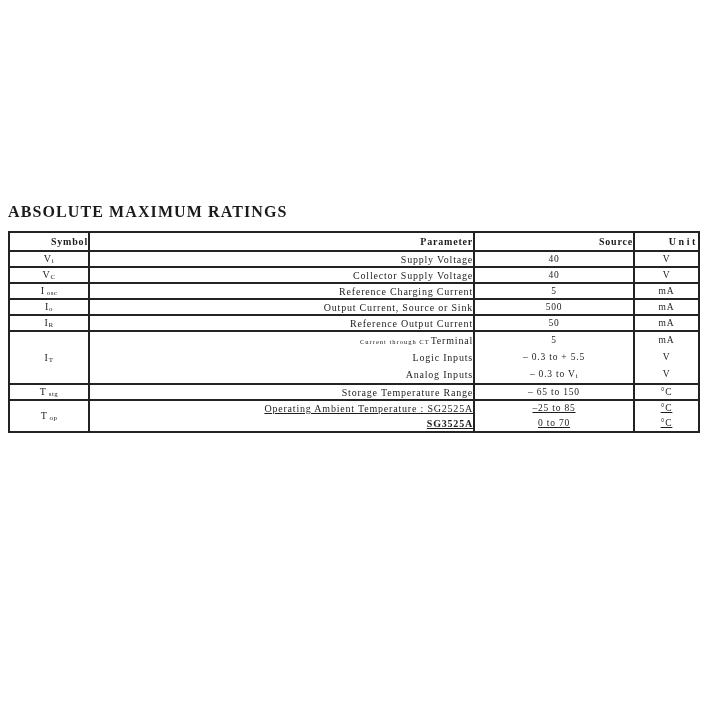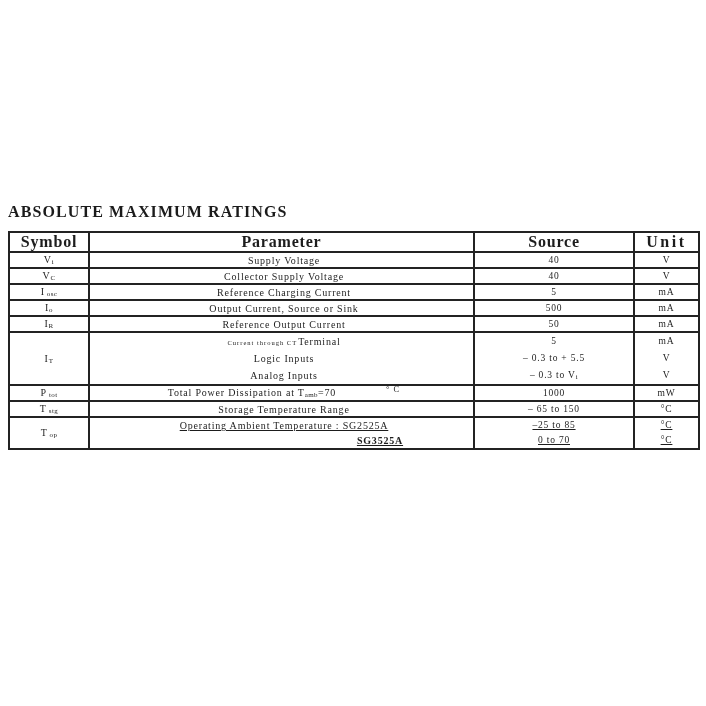--- a/index.html
+++ b/index.html
@@ -21,33 +21,33 @@
     position:absolute; left:8px; top:231px;
     width:690px; border-collapse:collapse; table-layout:fixed;
     background:#fff;
   }
   .amr td, .amr th {
     border:2px solid #232323;
     font-size:10px; letter-spacing:0.8px;
     text-align:center; vertical-align:middle;
     padding:0; overflow:hidden; white-space:nowrap;
   }
-  .amr th { font-weight:bold; font-size:16px; }
+  .amr th { font-weight:bold; font-size:10px;text-align:right; }
   .col-sym  { width:80px; }
   .col-par  { width:385px; }
   .col-val  { width:160px; }
   .col-unit { width:65px; }
   th.h-unit { letter-spacing:2.6px; }
 
   tr.rh { height:19px; }
   tr.rs { height:16px; }
   tr.m3 { height:51px; }
   tr.m2 { height:30px; }
 
-  td.par { text-align:center; padding-left:5px; }
+  td.par { text-align:right; padding-left:5px; }
   td.val, td.unit { font-size:9.5px;margin-left:33px; }
 
   sub.sb { font-size:7px; letter-spacing:0.4px; vertical-align:-1px; }
   sub.sp { margin-left:2px; }
 
   .line  { line-height:17px; height:17px; }
   .line2 { line-height:15px; height:15px;text-decoration:underline; }
 
   .tiny { font-size:6.5px; letter-spacing:1px; margin-right:1px; }
 
@@ -125,26 +125,20 @@
         <div class="line">– 0.3 to + 5.5</div>
         <div class="line"><span>– 0.3 to V</span><sub class="sb">i</sub></div>
       </td>
       <td class="unit">
         <div class="line">mA</div>
         <div class="line">V</div>
         <div class="line">V</div>
       </td>
     </tr>
 
-    <tr class="rs">
-      <td class="sym"><span>P</span><sub class="sb sp">tot</sub></td>
-      <td class="par"><span>Total Power Dissipation at T</span><sub class="sb">amb</sub><span>=70</span><span class="supc">° C</span></td>
-      <td class="val">1000</td>
-      <td class="unit">mW</td>
-    </tr>
 
 
     <tr class="rs">
       <td class="sym"><span>T</span><sub class="sb sp">stg</sub></td>
       <td class="par">Storage Temperature Range</td>
       <td class="val">– 65 to 150</td>
       <td class="unit">°C</td>
     </tr>
 
     <tr class="m2">

